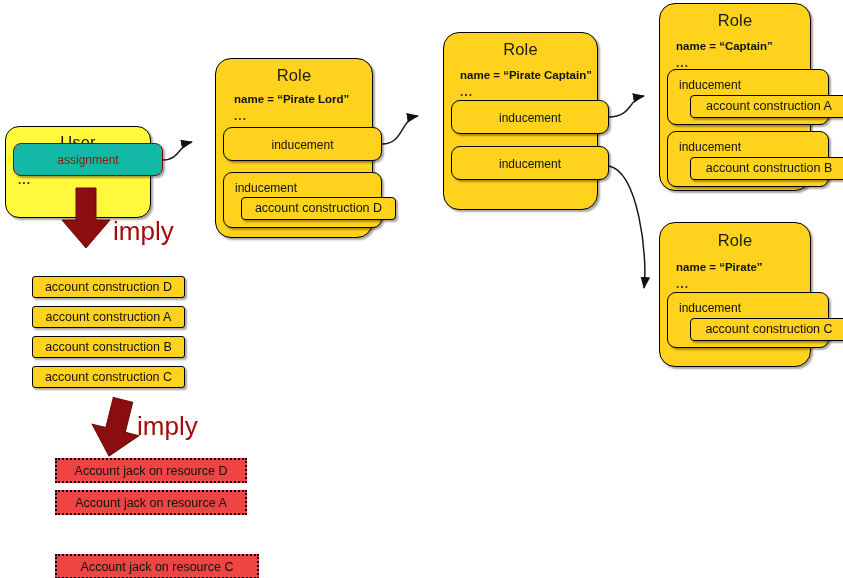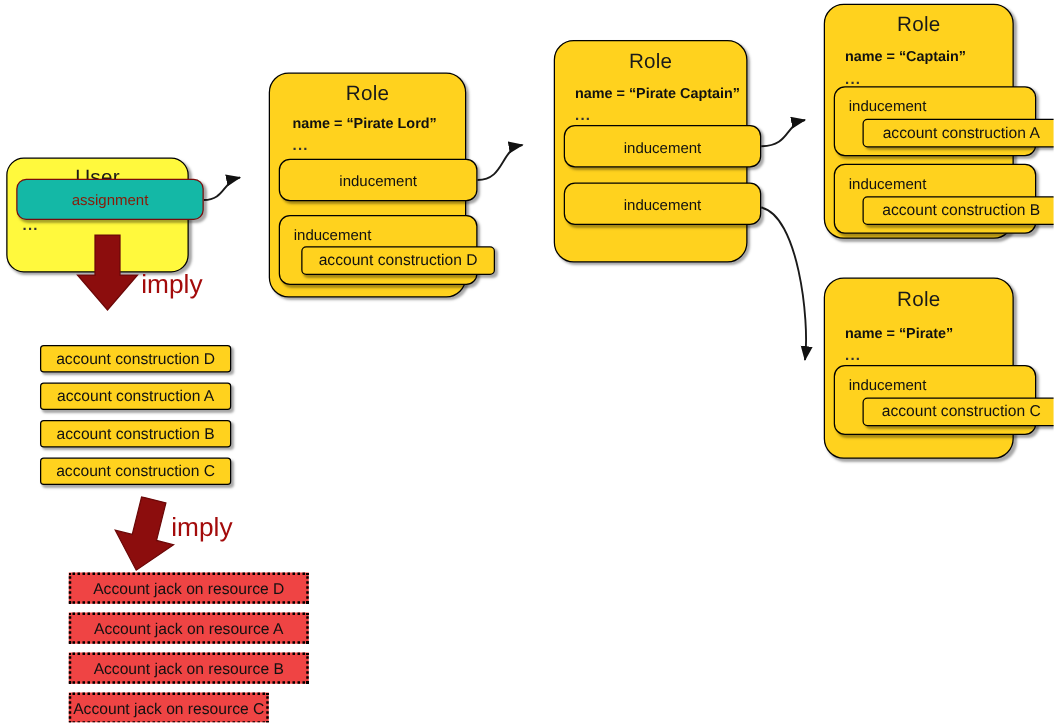--- a/index.html
+++ b/index.html
@@ -124,21 +124,21 @@
     color: #111111;
     display: flex;
     align-items: center;
     justify-content: center;
     white-space: nowrap;
   }
 
   
   .imply-label {
     position: absolute;
-    font-size: 21px;
+    font-size: 26px;
     color: #a30b0b;
     white-space: nowrap;
   }
   .imply-arrow {
     position: absolute;
   }
 </style>
 </head>
 <body>
 
@@ -230,16 +230,15 @@
 
   <svg class="imply-arrow" style="left:85px; top:397px;" width="62" height="62" viewBox="0 0 62 62">
     <g transform="rotate(14 31 31)">
       <path d="M21,2 L41,2 L41,33 L55,33 L31,60 L7,33 L21,33 Z" fill="#8c0d0d" stroke="#6b0808" stroke-width="1"></path>
     </g>
   </svg>
   <div class="imply-label" style="left:137px; top:411px;">imply</div>
 
   <div class="account" style="left:55px; top:458px; width:192px; height:25px;">Account jack on resource D</div>
   <div class="account" style="left:55px; top:490px; width:192px; height:25px;">Account jack on resource A</div>
-  <div class="account" style="left:55px; top:522px; width:192px; height:25px;">Account jack on resource B</div>
-  <div class="account" style="left:55px; top:554px; width:160px; height:25px;">Account jack on resource C</div>
+  <div class="account" style="left:55px; top:554px; width:204px; height:25px;">Account jack on resource C</div>
 
 </div>
 
 </body></html>

